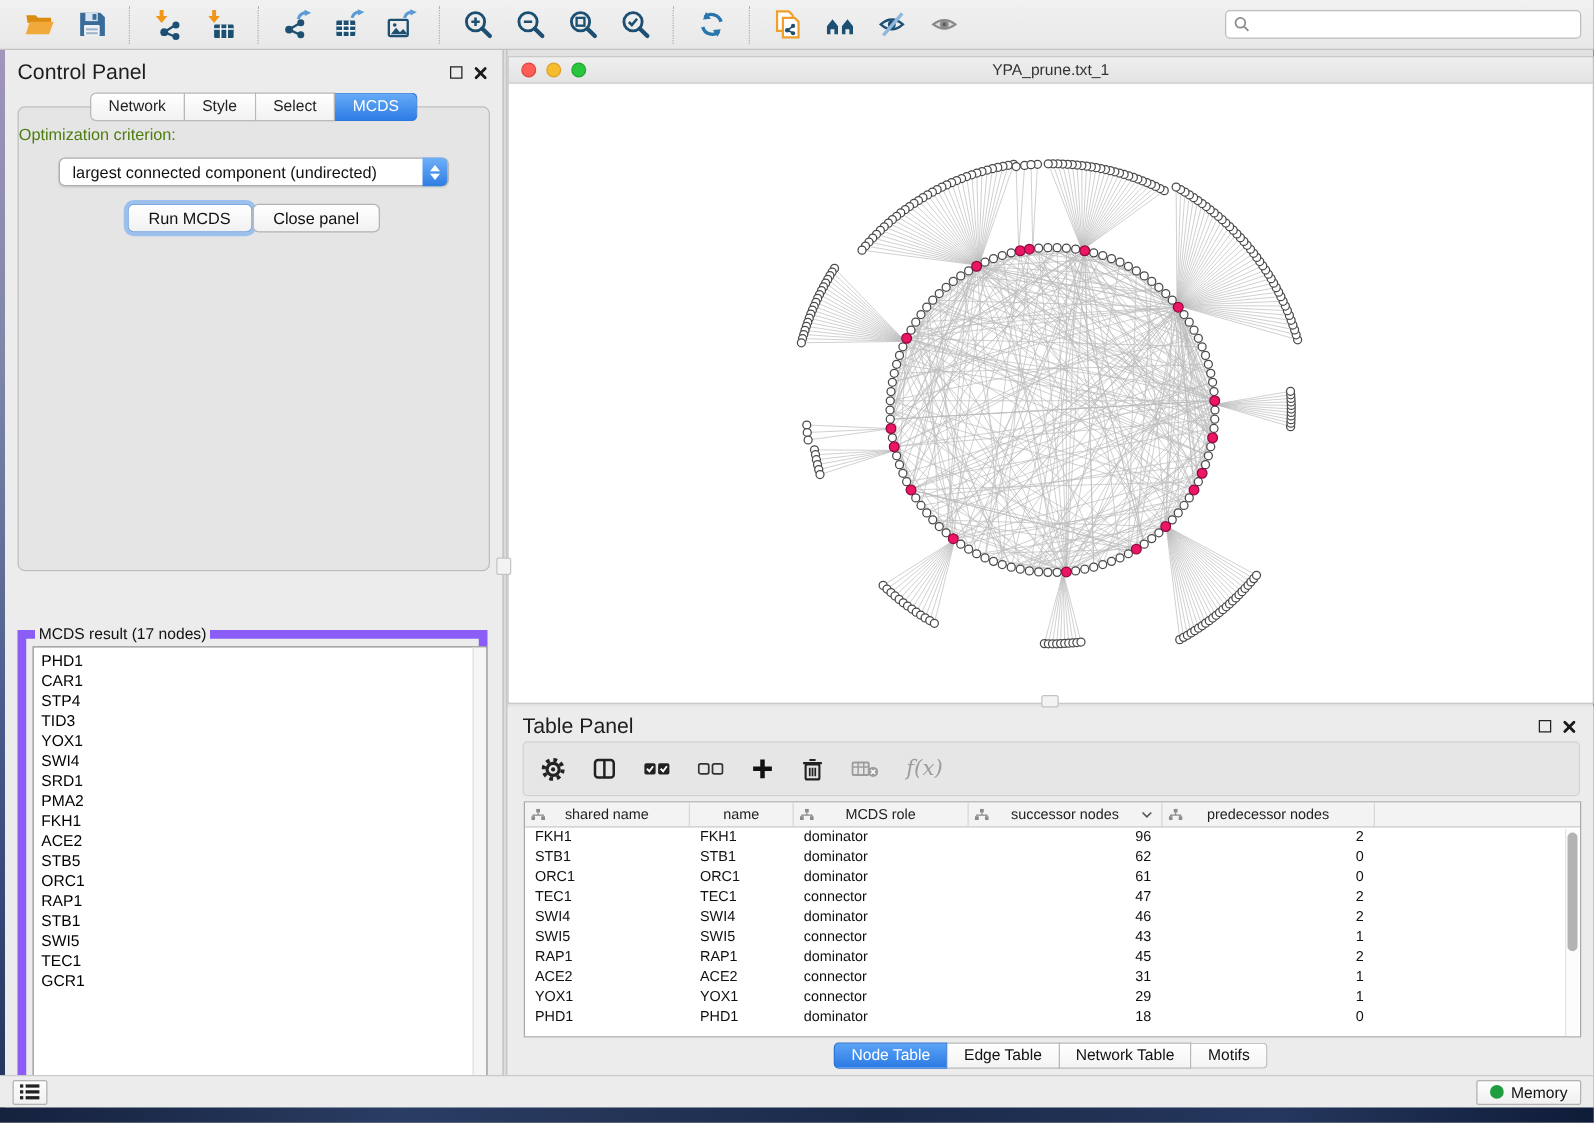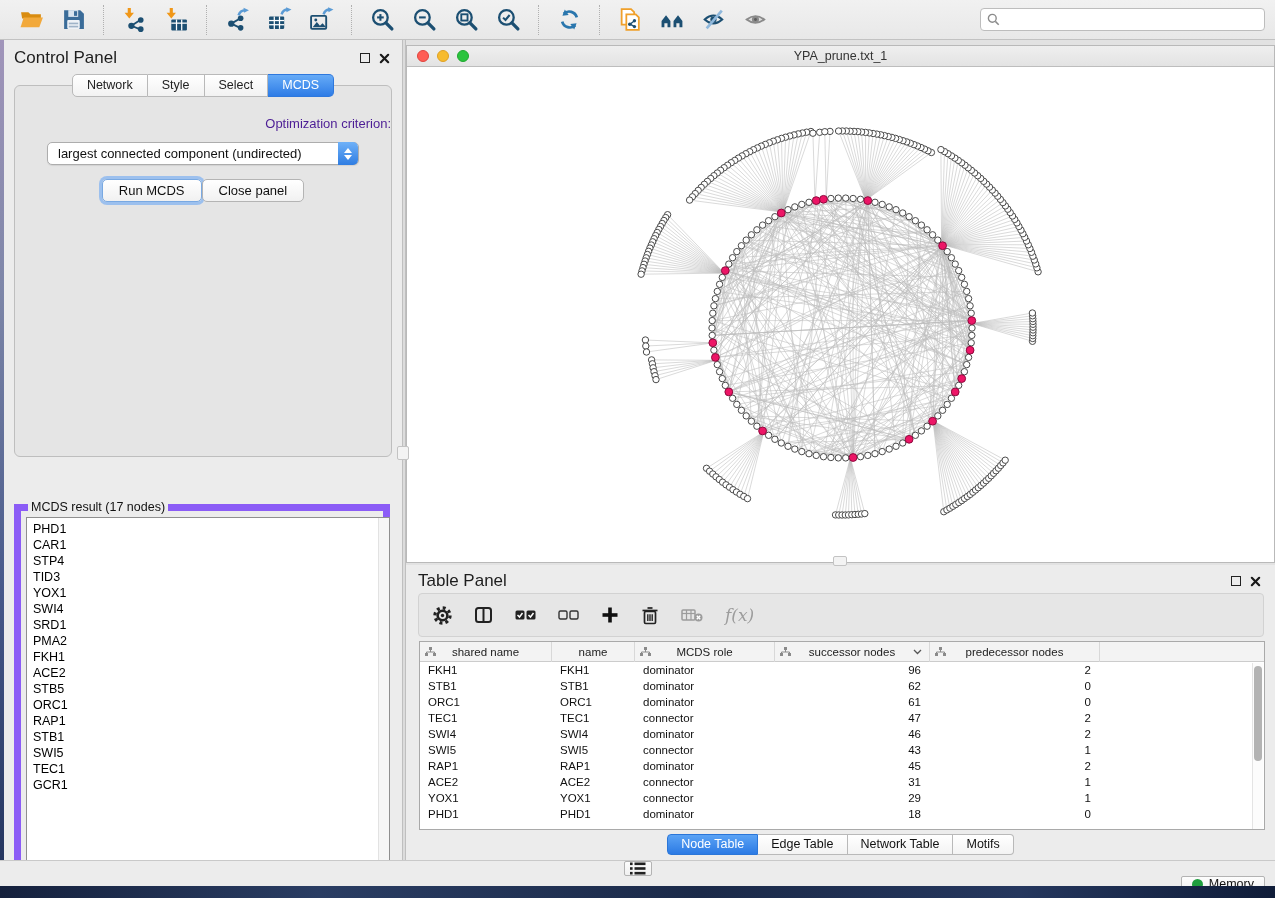--- a/index.html
+++ b/index.html
@@ -35,21 +35,21 @@
 
   .ctrl-tabs { position:absolute; left:0; top:34px; width:100%; display:flex; justify-content:center; z-index:3; }
   .ctab { font-size:12.5px; color:#222; background:linear-gradient(#fff,#f2f2f2);
     border:1px solid #b9b9b9; border-left:none; padding:3px 14px 4px; }
   .ctab:first-child { border-left:1px solid #b9b9b9; border-radius:5px 0 0 5px; }
   .ctab:last-child { border-radius:0 5px 5px 0; }
   .ctab.sel { background:linear-gradient(#66abf7,#2e7ce6); color:#fff; border-color:#2e78dd;text-align:right; }
 
   .mcds-box { position:absolute; left:10px; top:45px; width:378px; height:372px;
     background:#e5e5e5; border:1px solid #bebebe; border-radius:6px; }
-  .opt-label { text-align:right; margin-top:30px; font-size:13px; color:#4c1d95; }
+  .opt-label { text-align:left; margin-top:14px; font-size:13px; color:#4d7c0f; }
   .dropdown { position:relative; margin:11px auto 0; width:312px; height:23px; background:#fff;
     border:1px solid #adadad; border-radius:5px; display:flex; align-items:center;
     padding-left:10px; font-size:13px; color:#111; box-shadow:0 1px 1px rgba(0,0,0,.08); }
   .dd-stepper { position:absolute; right:0; top:-1px; width:20px; height:23px; border-radius:0 5px 5px 0;
     background:linear-gradient(#6fb1f8,#2f7de2); display:flex; flex-direction:column;
     align-items:center; justify-content:center; gap:2px; }
   .arr-up { width:0; height:0; border-left:4px solid transparent; border-right:4px solid transparent; border-bottom:5px solid #fff; }
   .arr-dn { width:0; height:0; border-left:4px solid transparent; border-right:4px solid transparent; border-top:5px solid #fff; }
   .btn-row { display:flex; justify-content:center; margin-top:14px; }
   .mac-btn { height:23px; padding:0 16px; background:linear-gradient(#fff,#f1f1f1);
@@ -117,21 +117,21 @@
 
   .bottom-tabs { position:absolute; left:0; top:269px; width:100%; display:flex; justify-content:center; }
   .btab { font-size:12.5px; color:#111; background:linear-gradient(#fff,#f3f3f3);
     border:1px solid #b9b9b9; border-left:none; padding:2px 13px 3px; }
   .btab:first-child { border-left:1px solid #b9b9b9; border-radius:4px 0 0 4px; }
   .btab:last-child { border-radius:0 4px 4px 0; }
   .btab.sel { background:linear-gradient(#5ba3f5,#2b7ae4); color:#fff; border-color:#2b76d8; }
 
   
   .status-bar { position:absolute; left:0; top:860px; width:1275px; height:26px;
-    background:#ececec; border-top:1px solid #c9c9c9; display:flex; align-items:center; padding:0 10px;flex-direction:column; }
+    background:#ececec; border-top:1px solid #c9c9c9; display:flex; align-items:center; padding:0 10px; }
   .status-left-btn { width:28px; height:20px; background:linear-gradient(#fdfdfd,#f0f0f0);
     border:1px solid #b3b3b3; border-radius:2px; display:flex; align-items:center; justify-content:center; }
   .memory-btn { margin-left:auto; height:20px; padding:0 10px; display:flex; align-items:center; gap:6px;
     background:linear-gradient(#fdfdfd,#f0f0f0); border:1px solid #b3b3b3; border-radius:2px; }
   .mem-dot { width:11px; height:11px; border-radius:50%; background:#1e9e3e; }
   .memory-btn span { font-size:12.5px; color:#111; }
 </style>
 </head>
 <body>
 

